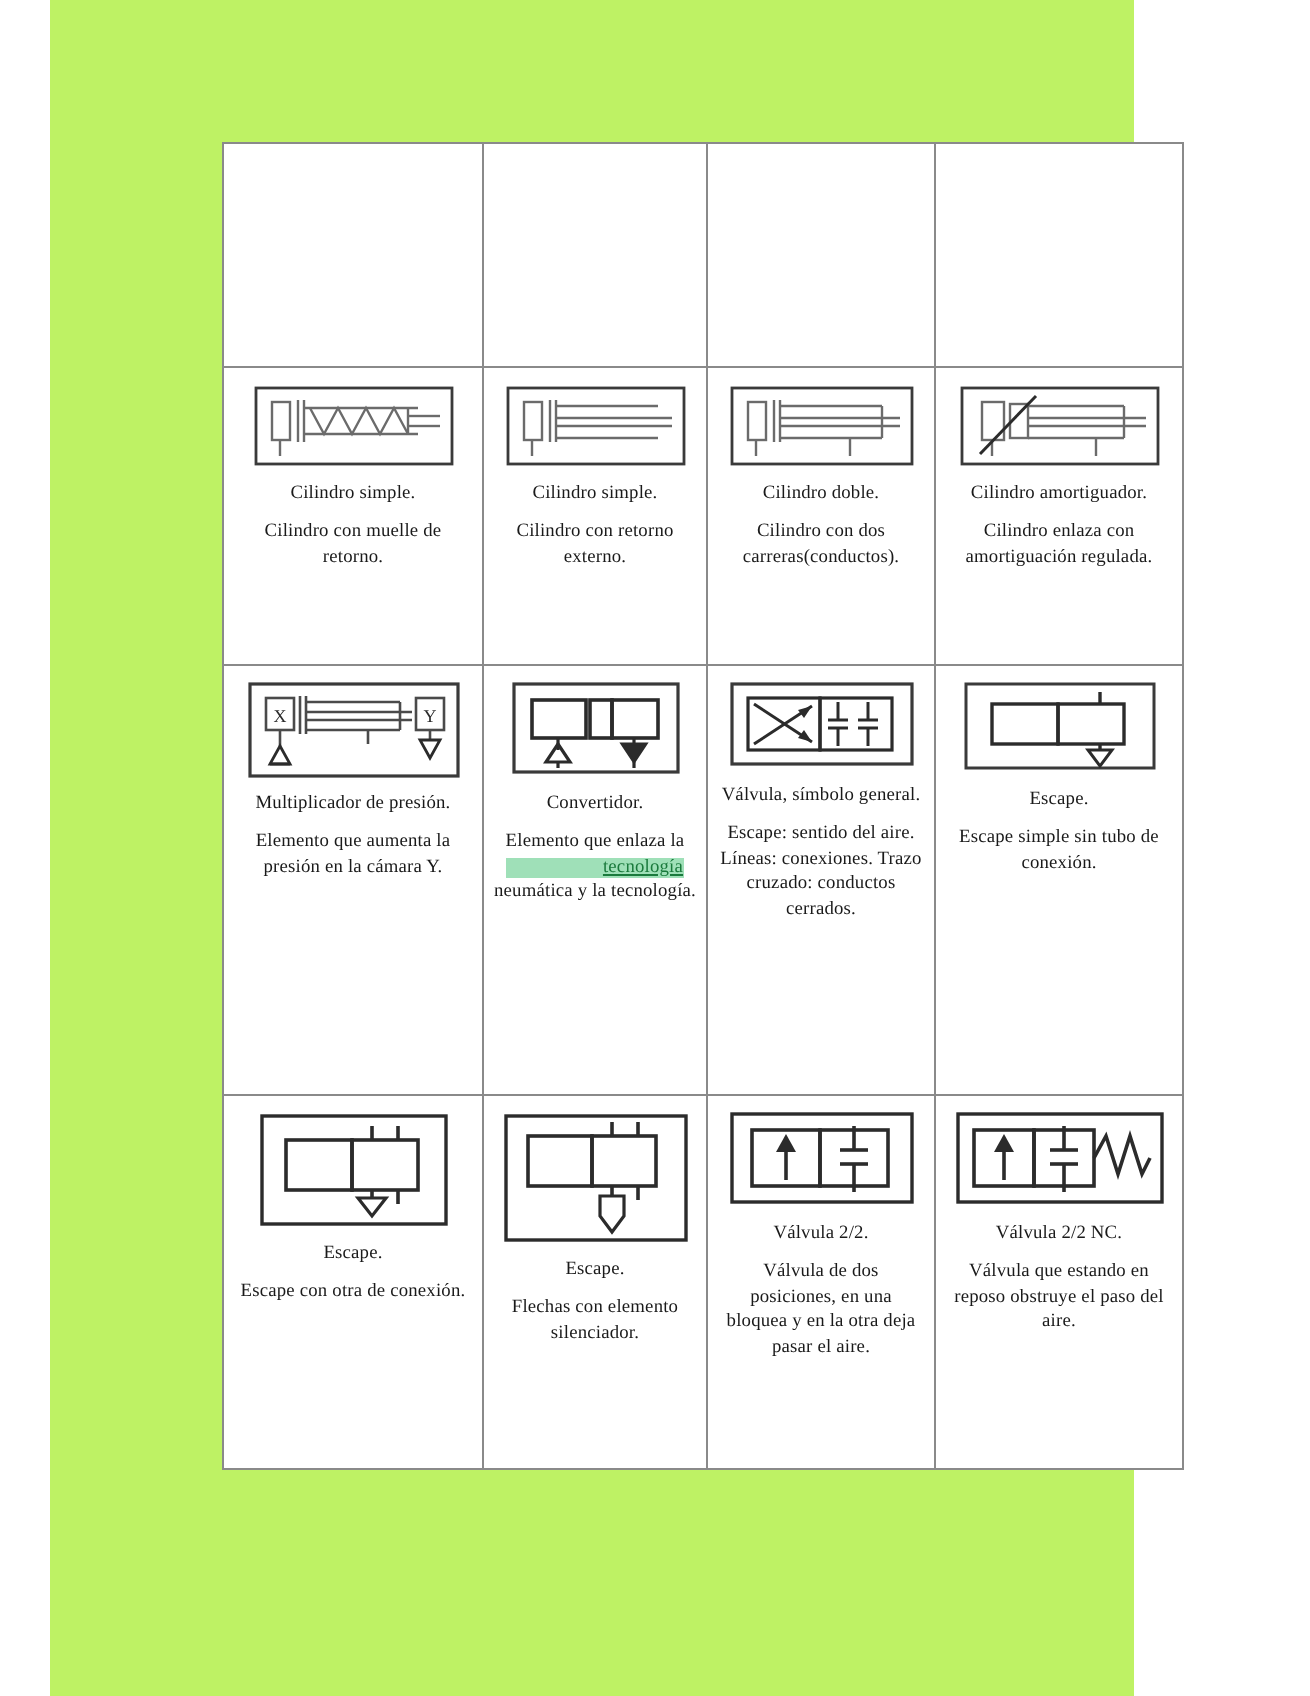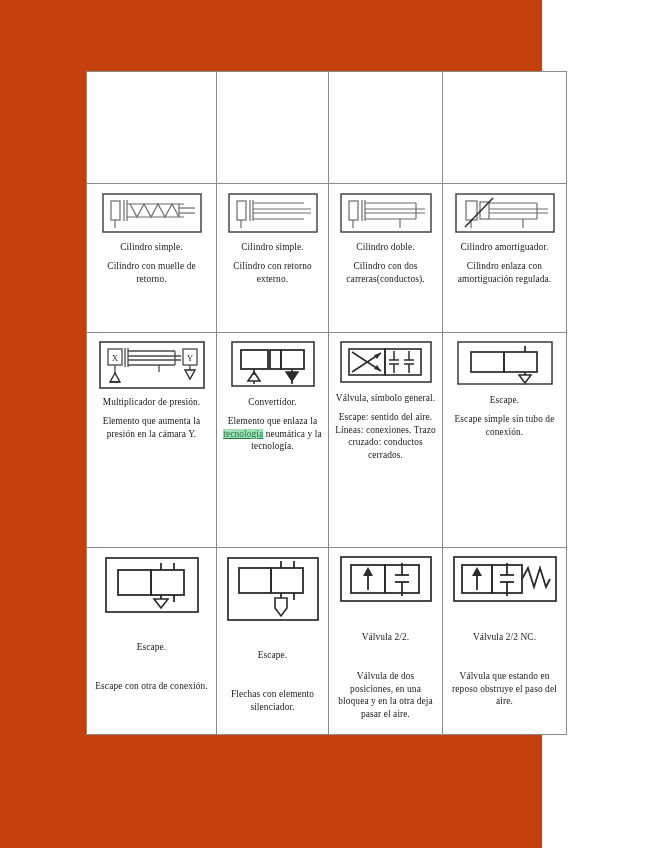--- a/index.html
+++ b/index.html
@@ -12,21 +12,22 @@
     background: #ffffff;
     font-family: "Liberation Serif", serif;
     color: #1a1a1a;
     overflow: hidden;
   }
 
   .page {
     position: relative;
     width: 542px;
     height: 848px;
-    background: #c2410c;
+    background: #bef264;
+    margin-left: 25px;
   }
 
   .doc-table {
     position: absolute;
     left: 86px;
     top: 71px;
     width: 480px;
     border-collapse: collapse;
     table-layout: fixed;
   }
@@ -68,26 +69,27 @@
     margin: 1px 0 0 0;
     width: 100%;
   }
   .cap-title { margin-top: 2px; }
   .cap-desc { margin-top: 7px; }
 
   .link-word {
     color: #1a7a3c;
     background: #9fe0b8;
     text-decoration: underline;
+    padding-left: 48px;
   }
 
   
   .r1 .cell-inner { min-height: 132px; }
   .r2 .cell-inner { min-height: 198px; }
-  .r3 .cell-inner { min-height: 170px; gap: 20px; }
+  .r3 .cell-inner { min-height: 170px; }
 </style>
 </head>
 <body>
 
 <div class="page">
 
   <table class="doc-table">
     <colgroup>
       <col class="col-a">
         <col class="col-b">

